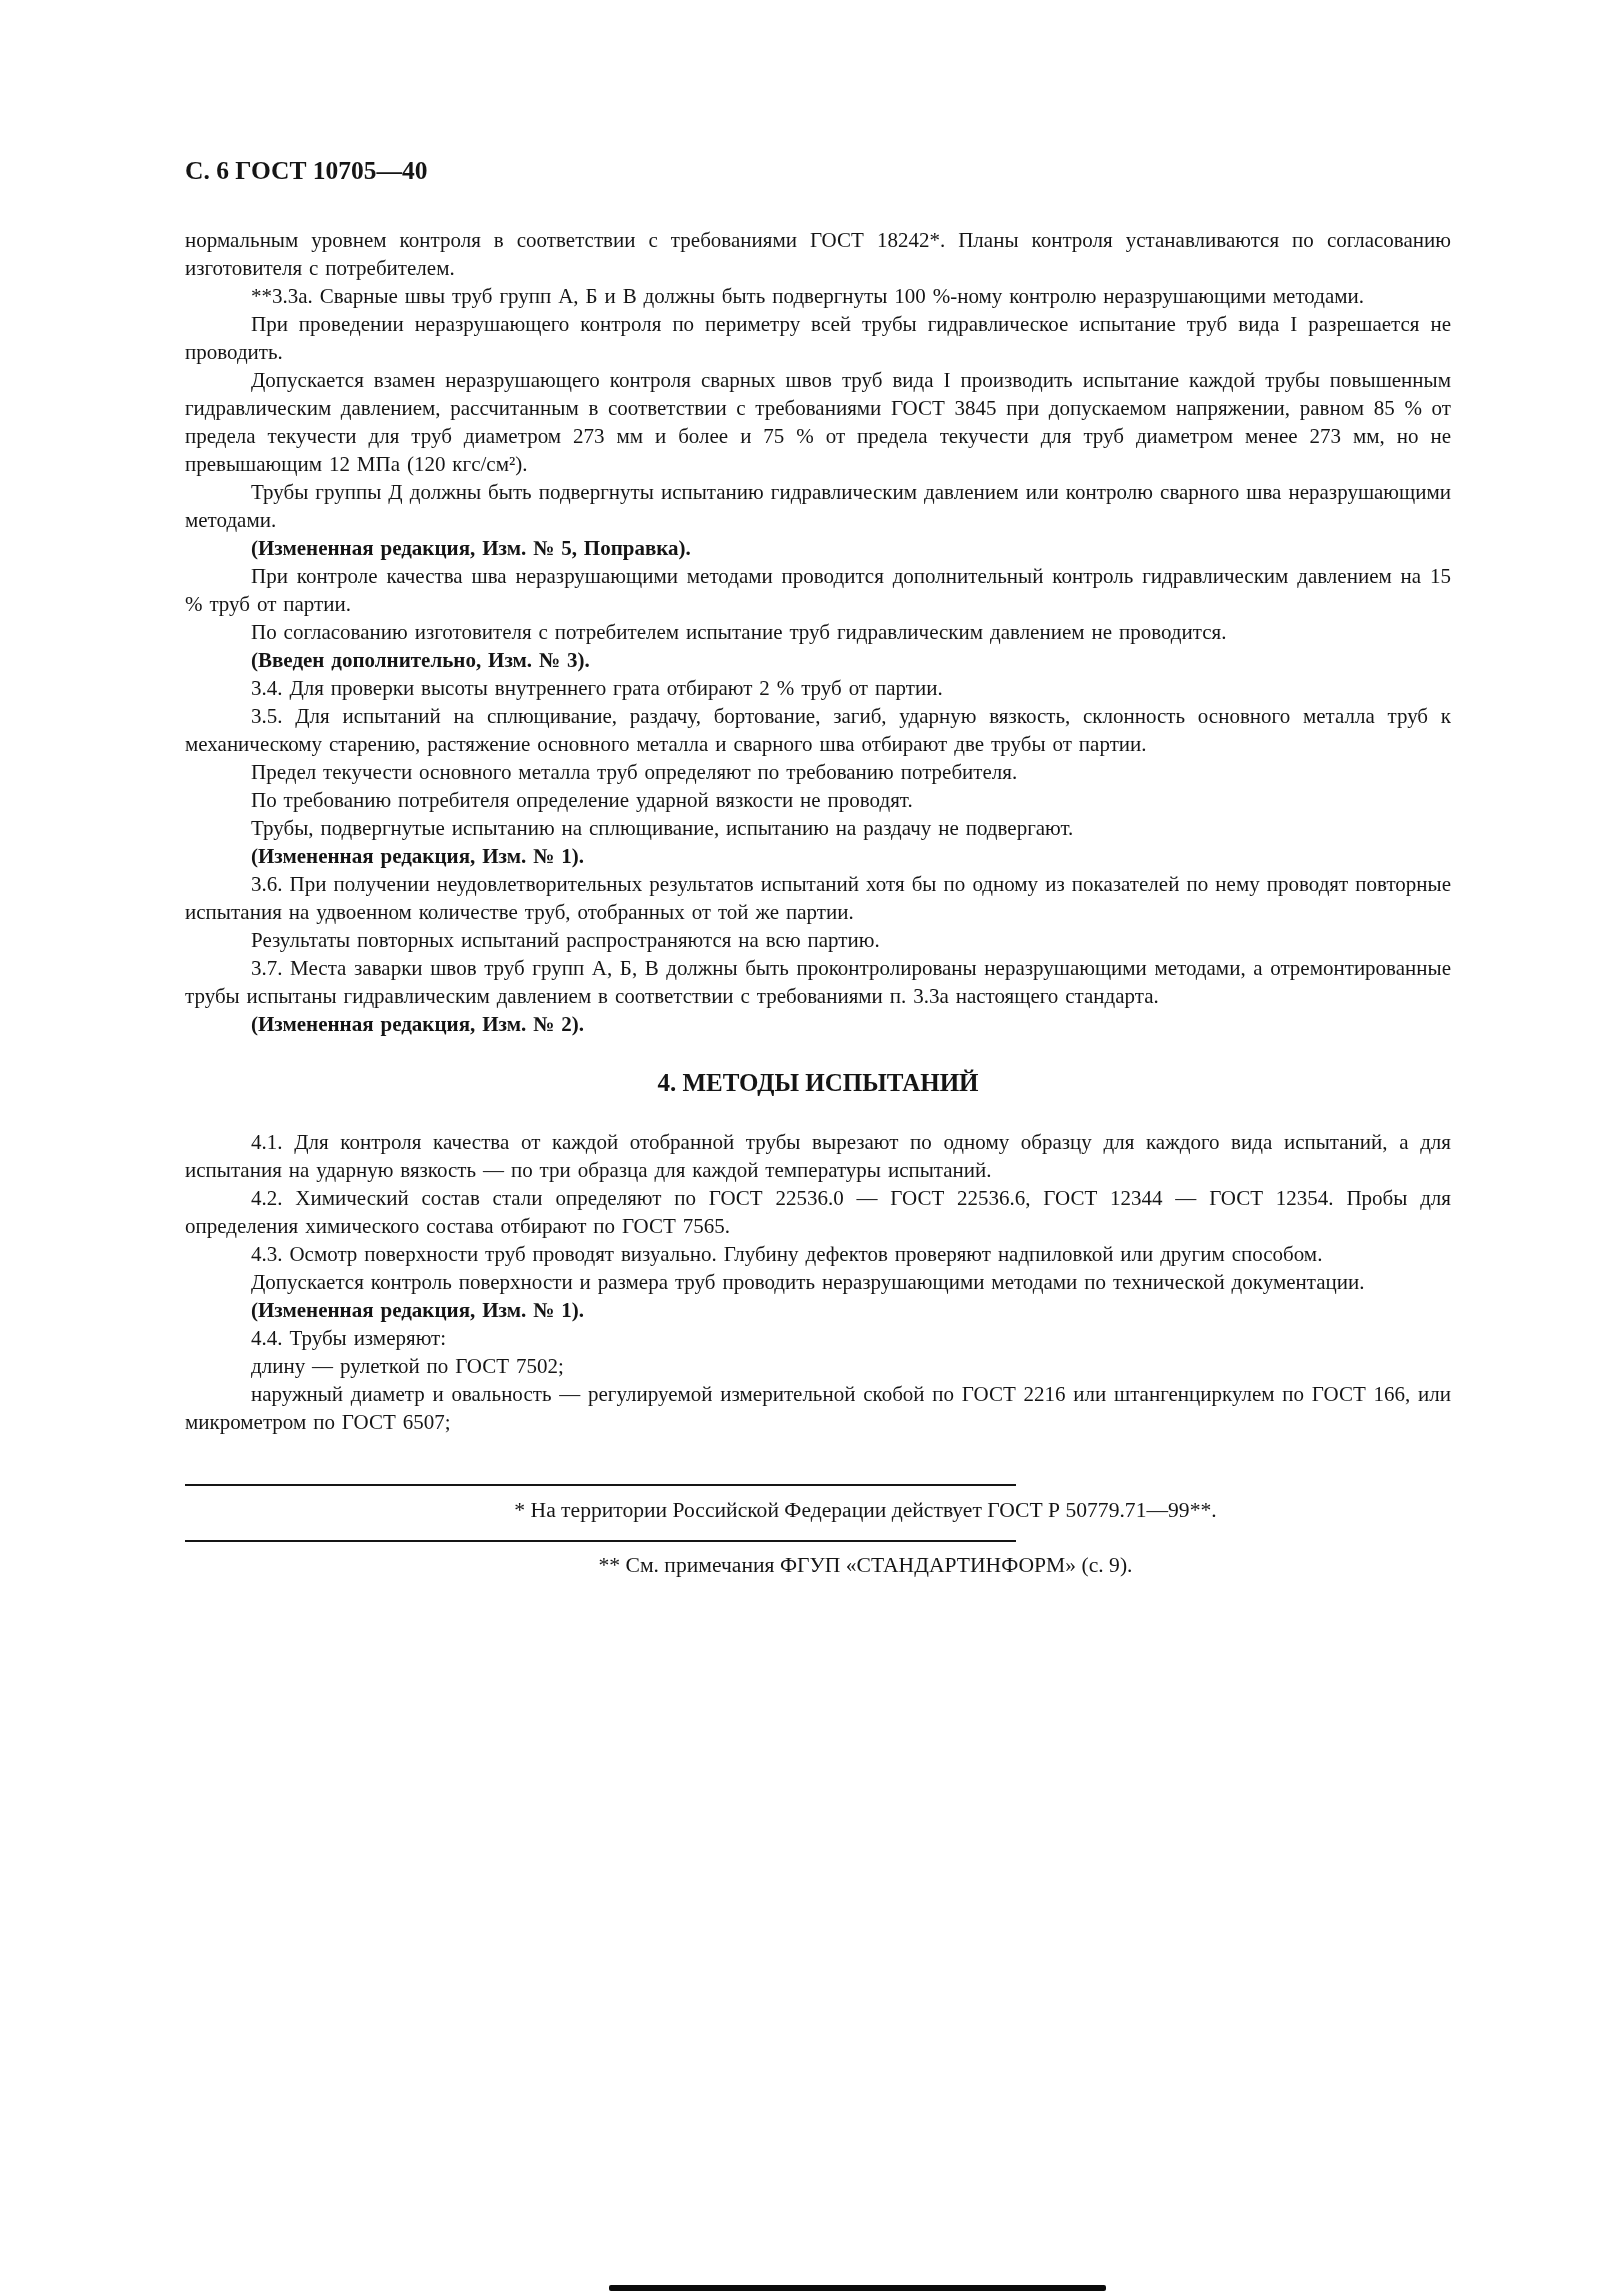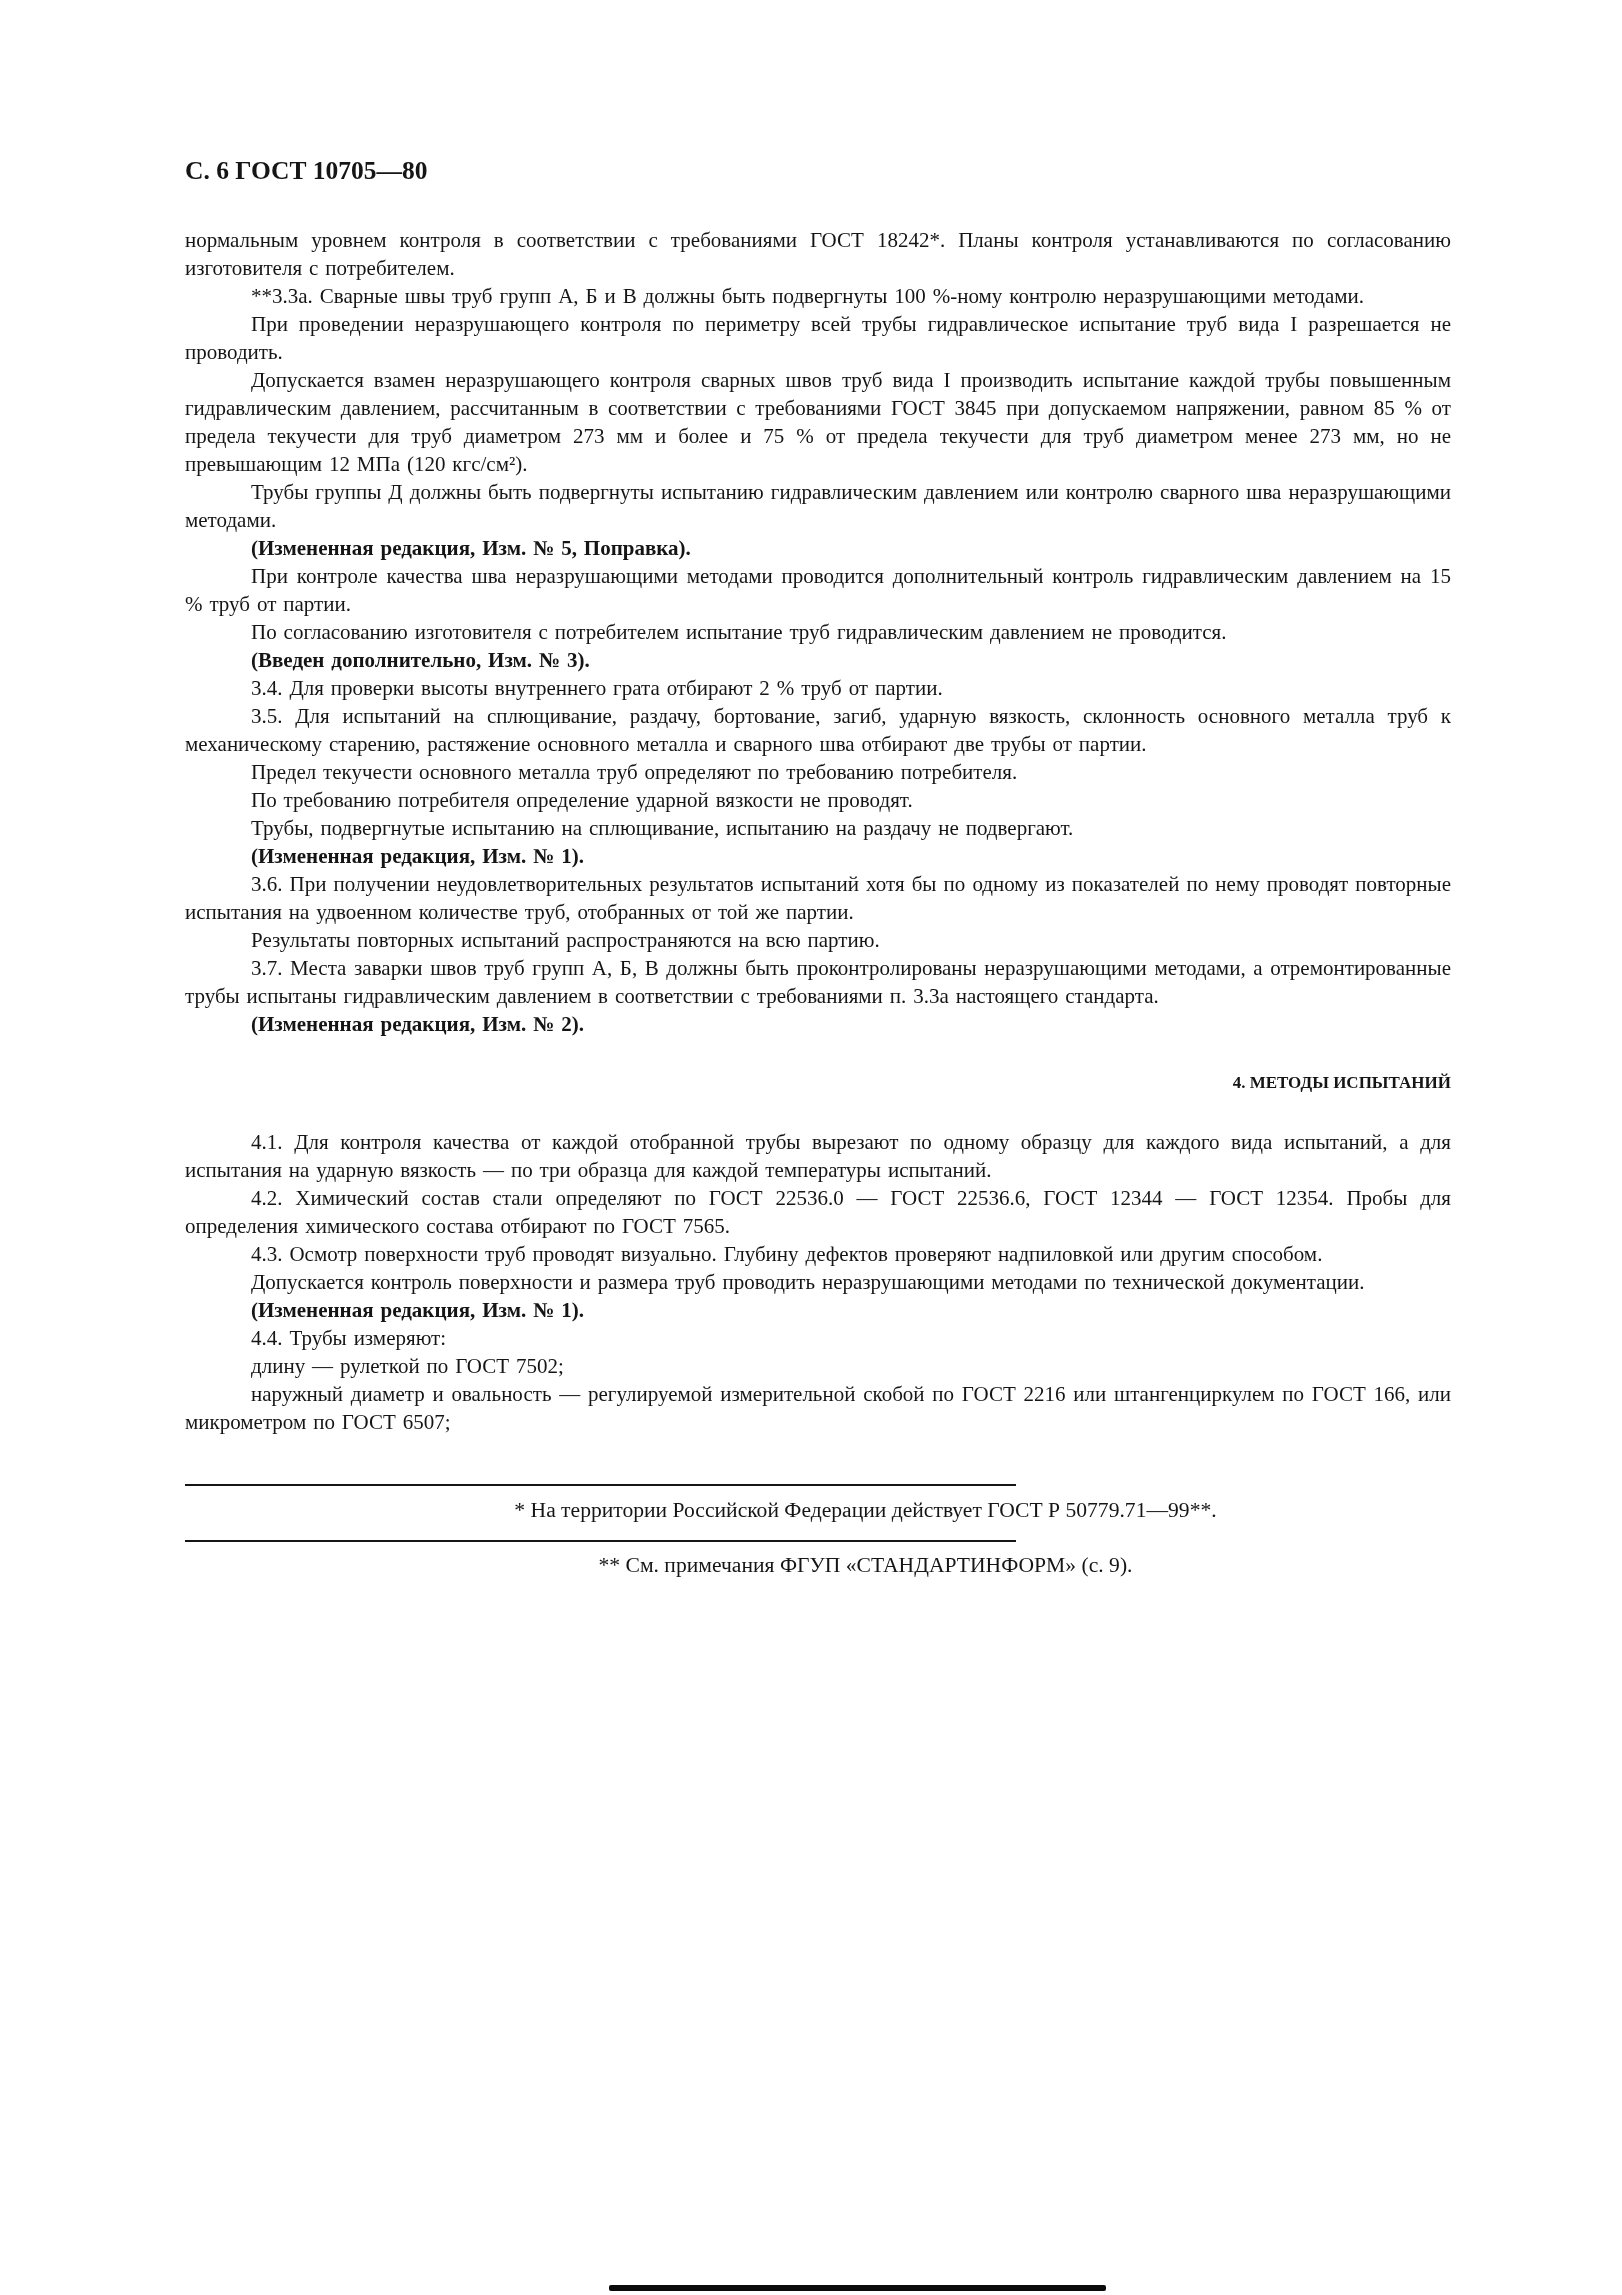--- a/index.html
+++ b/index.html
@@ -35,23 +35,23 @@
     line-height: 28px;
     text-align: justify;
     text-indent: 66px;
     word-spacing: 0.08em;
   }
   .para.noindent { text-indent: 0; }
   .para.bold { font-weight: bold; }
 
   .section-heading {
     margin: 31px 0 31px 0;
-    font-size: 17px;
+    font-size: 25px;
     font-weight: bold;
-    text-align: right;
+    text-align: center;
     line-height: 28px;
   }
 
   .footnotes {
     margin-top: 48px;
     font-size: 21.6px;
     line-height: 26px;
   }
   .footnote { margin: 0 0 17px 0; }
   .footnote-rule {
@@ -75,21 +75,21 @@
     background: #0b0b0b;
     border-radius: 2px;
   }
 </style>
 </head>
 <body>
 
 <div class="page">
   <div class="content">
 
-    <p class="page-header">С. 6 ГОСТ 10705—80</p>
+    <p class="page-header">С. 6 ГОСТ 10705—40</p>
 
     <p class="para noindent">нормальным уровнем контроля в соответствии с требованиями ГОСТ 18242*. Планы контроля устанавливаются по согласованию изготовителя с потребителем.</p>
     <p class="para">**3.3а. Сварные швы труб групп А, Б и В должны быть подвергнуты 100 %-ному контролю неразрушающими методами.</p>
     <p class="para">При проведении неразрушающего контроля по периметру всей трубы гидравлическое испытание труб вида I разрешается не проводить.</p>
     <p class="para">Допускается взамен неразрушающего контроля сварных швов труб вида I производить испытание каждой трубы повышенным гидравлическим давлением, рассчитанным в соответствии с требованиями ГОСТ 3845 при допускаемом напряжении, равном 85 % от предела текучести для труб диаметром 273 мм и более и 75 % от предела текучести для труб диаметром менее 273 мм, но не превышающим 12 МПа (120 кгс/см²).</p>
     <p class="para">Трубы группы Д должны быть подвергнуты испытанию гидравлическим давлением или контролю сварного шва неразрушающими методами.</p>
     <p class="para bold">(Измененная редакция, Изм. № 5, Поправка).</p>
     <p class="para">При контроле качества шва неразрушающими методами проводится дополнительный контроль гидравлическим давлением на 15 % труб от партии.</p>
     <p class="para">По согласованию изготовителя с потребителем испытание труб гидравлическим давлением не проводится.</p>
     <p class="para bold">(Введен дополнительно, Изм. № 3).</p>

